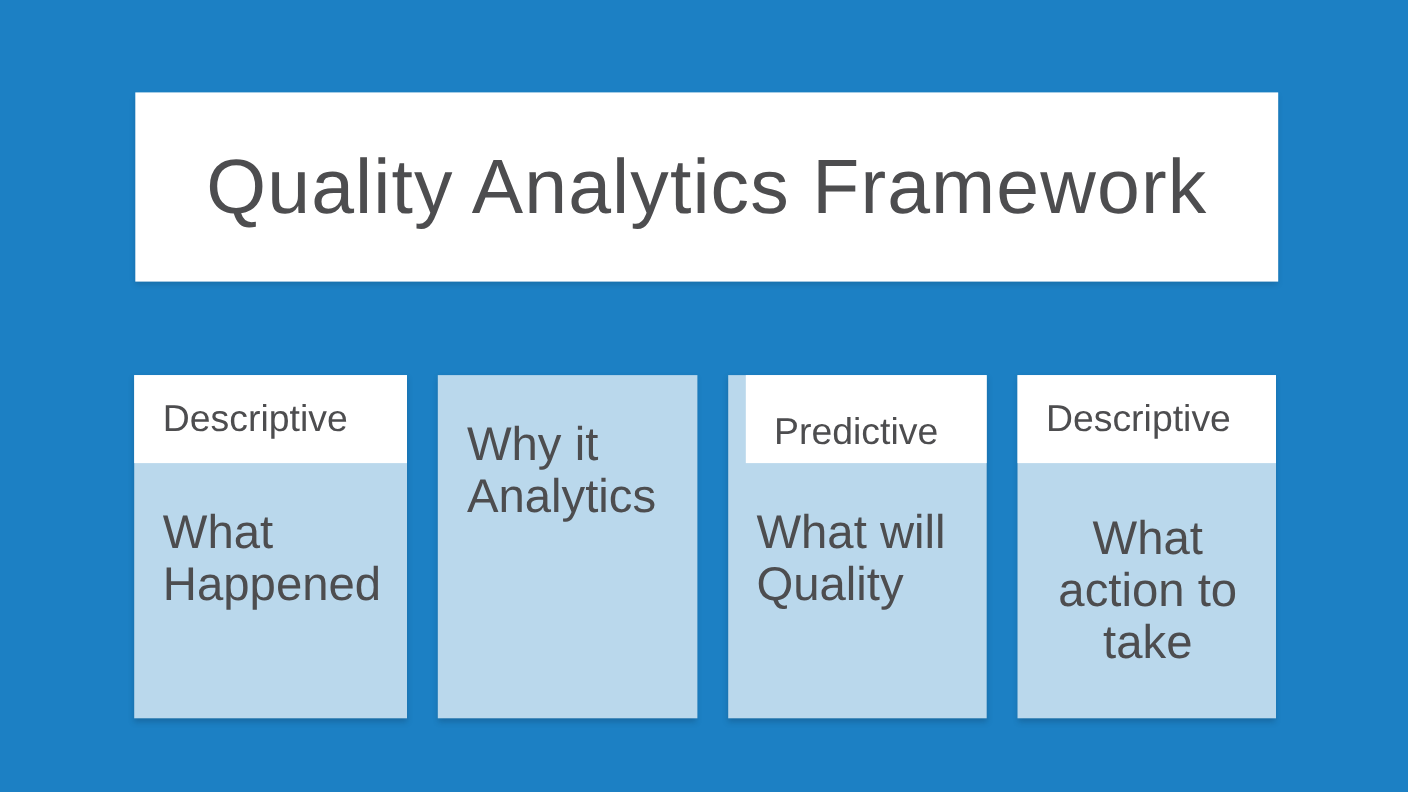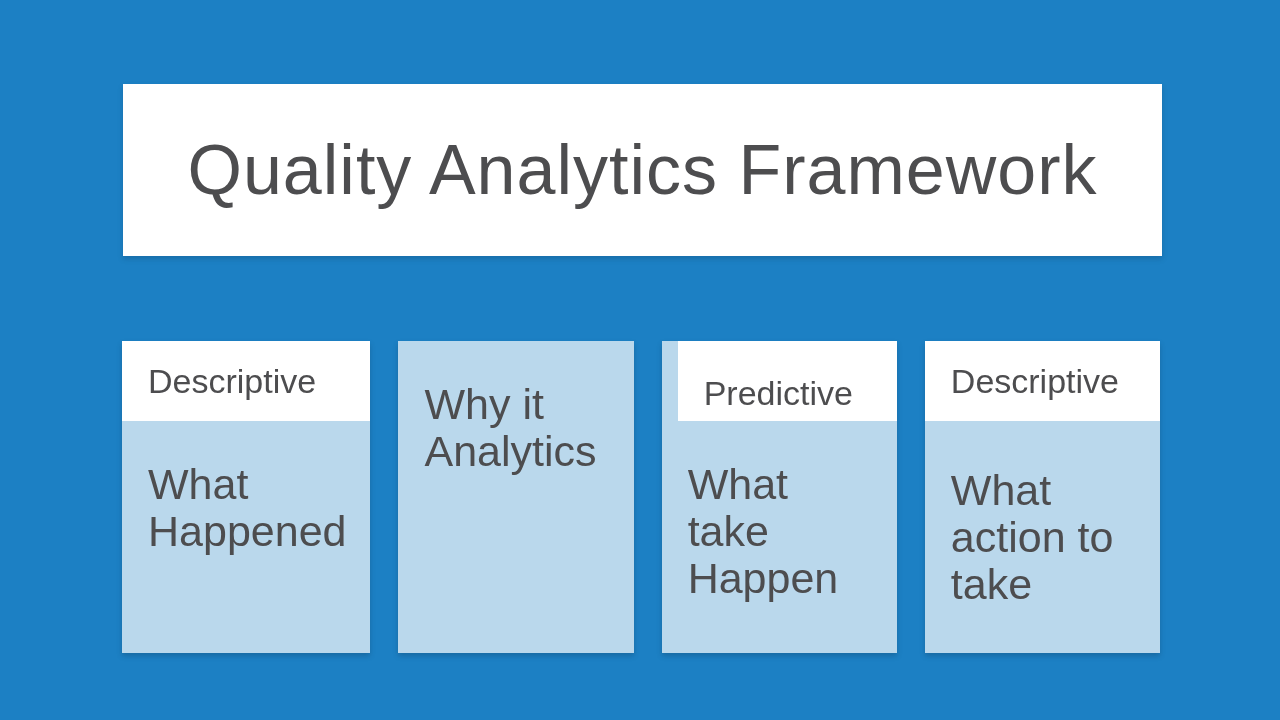--- a/index.html
+++ b/index.html
@@ -63,21 +63,21 @@
   .card-body {
     flex: 1;
     box-sizing: border-box;
     padding: 40px 24px 0 26px;
     font-size: 43px;
     font-weight: 300;
     line-height: 47px;
   }
   
   .card:nth-child(3) .card-header { padding-top: 24px; margin-left: 16px; }
-  .card:nth-child(4) .card-body { padding-top: 46px; }
+  .card:nth-child(4) .card-body { padding-top: 46px; text-align: center; }
 </style>
 </head>
 <body>
 
 <div class="slide">
 
   <div class="title-box">
     <div class="title">Quality Analytics Framework</div>
   </div>
 
@@ -87,21 +87,21 @@
       <div class="card-header">Descriptive</div>
       <div class="card-body">What Happened</div>
     </div>
 
     <div class="card">
       <div class="card-body">Why it Analytics</div>
     </div>
 
     <div class="card">
       <div class="card-header">Predictive</div>
-      <div class="card-body">What take Happen</div>
+      <div class="card-body">What will Quality</div>
     </div>
 
     <div class="card">
       <div class="card-header">Descriptive</div>
       <div class="card-body">What action to take</div>
     </div>
 
   </div>
 </div>
 

